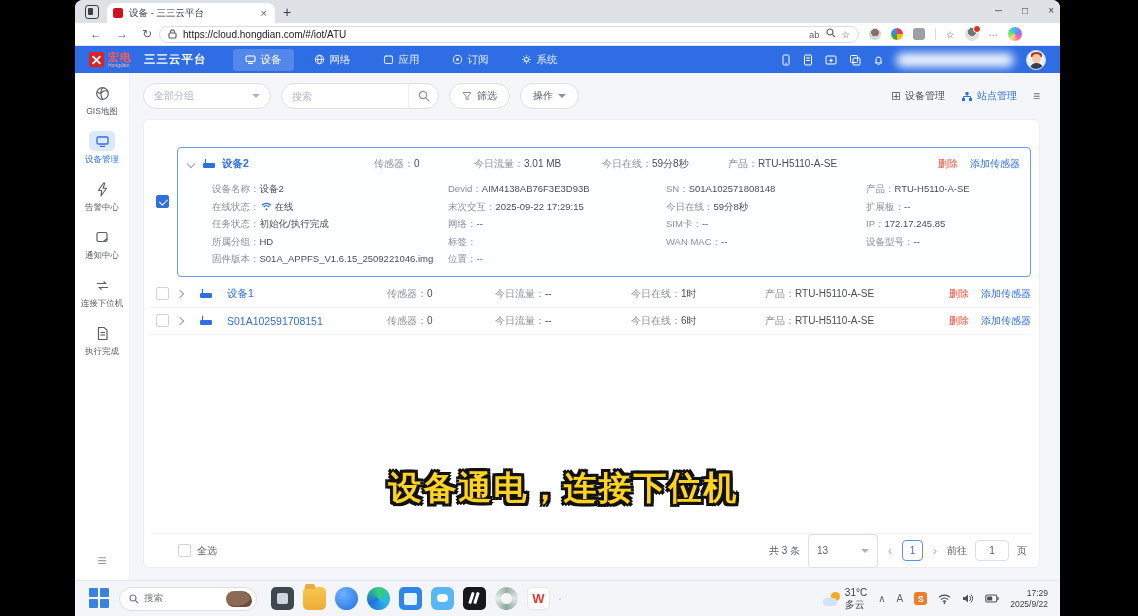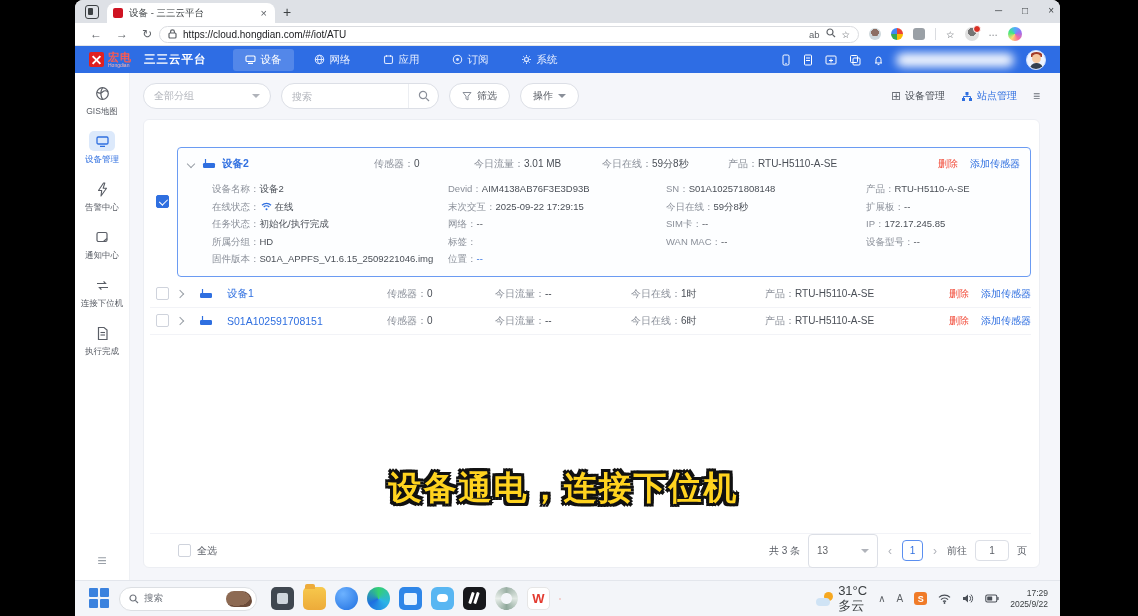--- a/index.html
+++ b/index.html
@@ -144,21 +144,21 @@
   .ti-capcut::before { left:7px; transform:rotate(18deg);} .ti-capcut::after { left:12px; transform:rotate(18deg);}
   .ti-swirl { border-radius:50%; background:conic-gradient(#9bb0a5,#dfe7e2,#8fa89b,#e8eeea,#9bb0a5); -webkit-mask:radial-gradient(circle, transparent 0 5px, #000 6px); mask:radial-gradient(circle, transparent 0 5px, #000 6px); }
   .ti-wps { background:#fff; border:1px solid #e6e6e6; display:flex; align-items:center; justify-content:center; color:#e33a2f; font-weight:bold; font-size:13px; }
   .ti-active-wrap { background:rgba(236,106,85,.35); border-radius:6px; padding:1px; position:relative; }
   .ti-active-wrap::after { content:""; position:absolute; left:4px; right:4px; bottom:-4px; height:2.5px; background:#2f6fe0; border-radius:2px; }
   .tray { margin-left:auto; display:flex; align-items:center; gap:11px; padding-right:4px; }
   .weather { display:flex; align-items:center; gap:4px; }
   .weather-ic { width:18px; height:14px; position:relative; }
   .weather-ic::before { content:""; position:absolute; right:1px; top:0; width:9px; height:9px; border-radius:50%; background:#f6a821; }
   .weather-ic::after { content:""; position:absolute; left:0; bottom:0; width:14px; height:8px; border-radius:5px; background:#cfe3f5; }
-  .weather-txt { display:flex; flex-direction:column; line-height:1.15; font-size:13px; color:#3c4043; }
+  .weather-txt { display:flex; flex-direction:column; line-height:1.15; font-size:10px; color:#3c4043; }
   .tray-glyph { font-size:10px; color:#5f6368; }
   .tray-s { width:13px; height:13px; background:#f07b28; border-radius:3px; color:#fff; font-size:9px; font-weight:bold; display:flex; align-items:center; justify-content:center; }
   .tray svg { display:block; color:#4a4f57; }
   .clock { display:flex; flex-direction:column; align-items:flex-end; line-height:1.2; font-size:8.5px; color:#3c4043; }
 </style>
 </head>
 <body>
 
 <div class="stage">
   <div class="screen">

